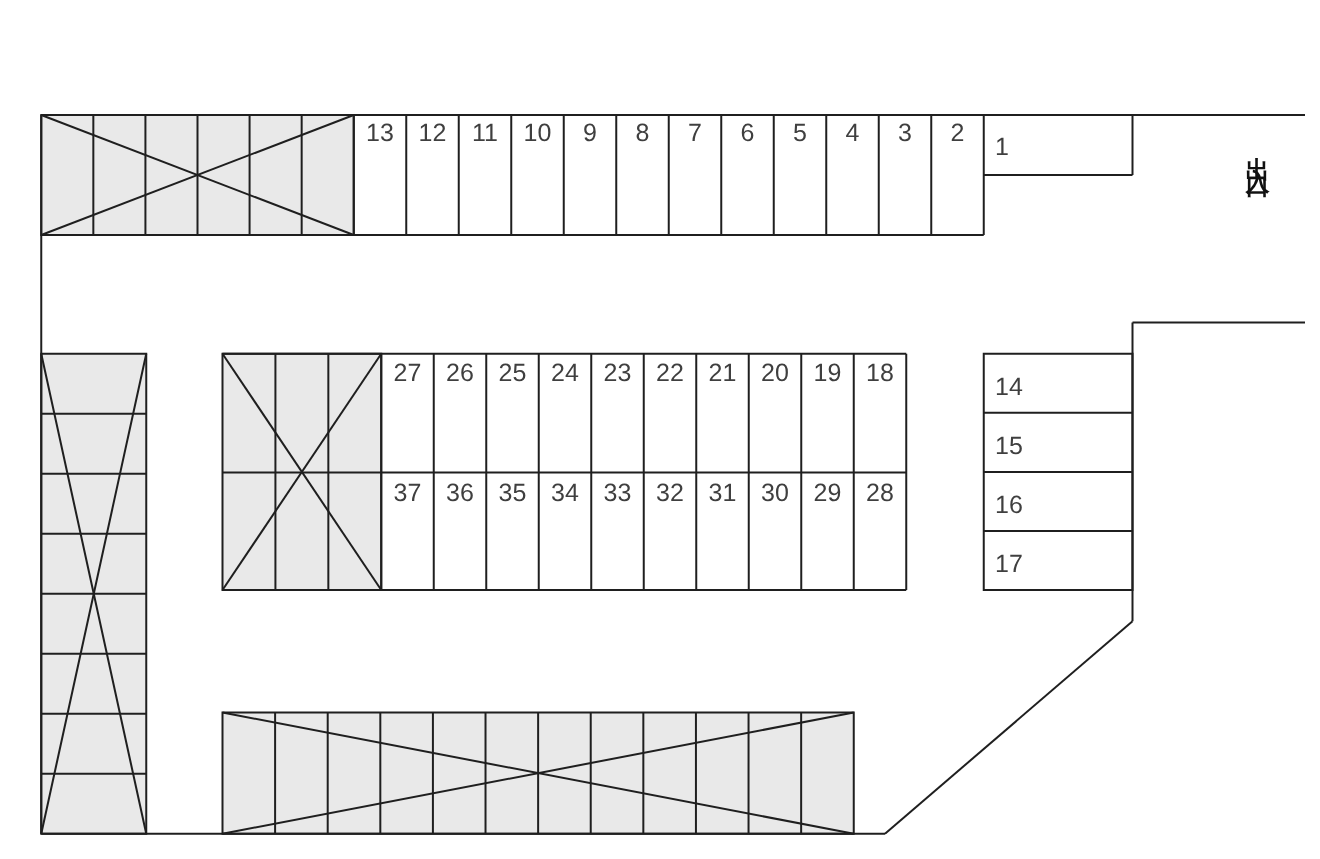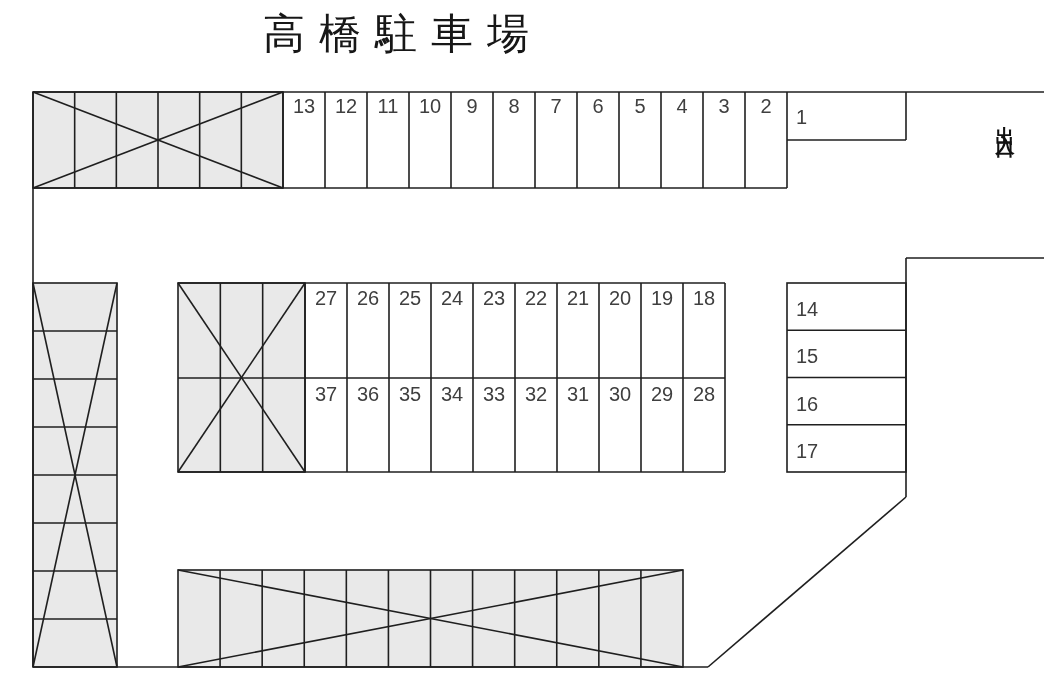--- a/index.html
+++ b/index.html
@@ -33,21 +33,20 @@
   svg text{
     font-family:"Liberation Sans","DejaVu Sans",sans-serif;
     font-size:20px;
     fill:#3f3f3f;
   }
 </style>
 </head>
 <body>
 
 <div id="stage">
-  <div id="plan-title">高橋駐車場</div>
   <div id="entrance-label">出入口</div>
   <svg id="plan" width="1056" height="687" viewBox="0 0 1056 687">
       <rect x="33" y="92" width="250" height="96" fill="#e9e9e9" stroke="#1f1f1f" stroke-width="1.6"></rect>
       <line x1="74.66666666666666" y1="92" x2="74.66666666666666" y2="188" stroke="#1f1f1f" stroke-width="1.6"></line>
       <line x1="116.33333333333333" y1="92" x2="116.33333333333333" y2="188" stroke="#1f1f1f" stroke-width="1.6"></line>
       <line x1="158" y1="92" x2="158" y2="188" stroke="#1f1f1f" stroke-width="1.6"></line>
       <line x1="199.66666666666666" y1="92" x2="199.66666666666666" y2="188" stroke="#1f1f1f" stroke-width="1.6"></line>
       <line x1="241.33333333333331" y1="92" x2="241.33333333333331" y2="188" stroke="#1f1f1f" stroke-width="1.6"></line>
       <line x1="33" y1="92" x2="283" y2="188" stroke="#1f1f1f" stroke-width="1.6"></line>
       <line x1="33" y1="188" x2="283" y2="92" stroke="#1f1f1f" stroke-width="1.6"></line>

